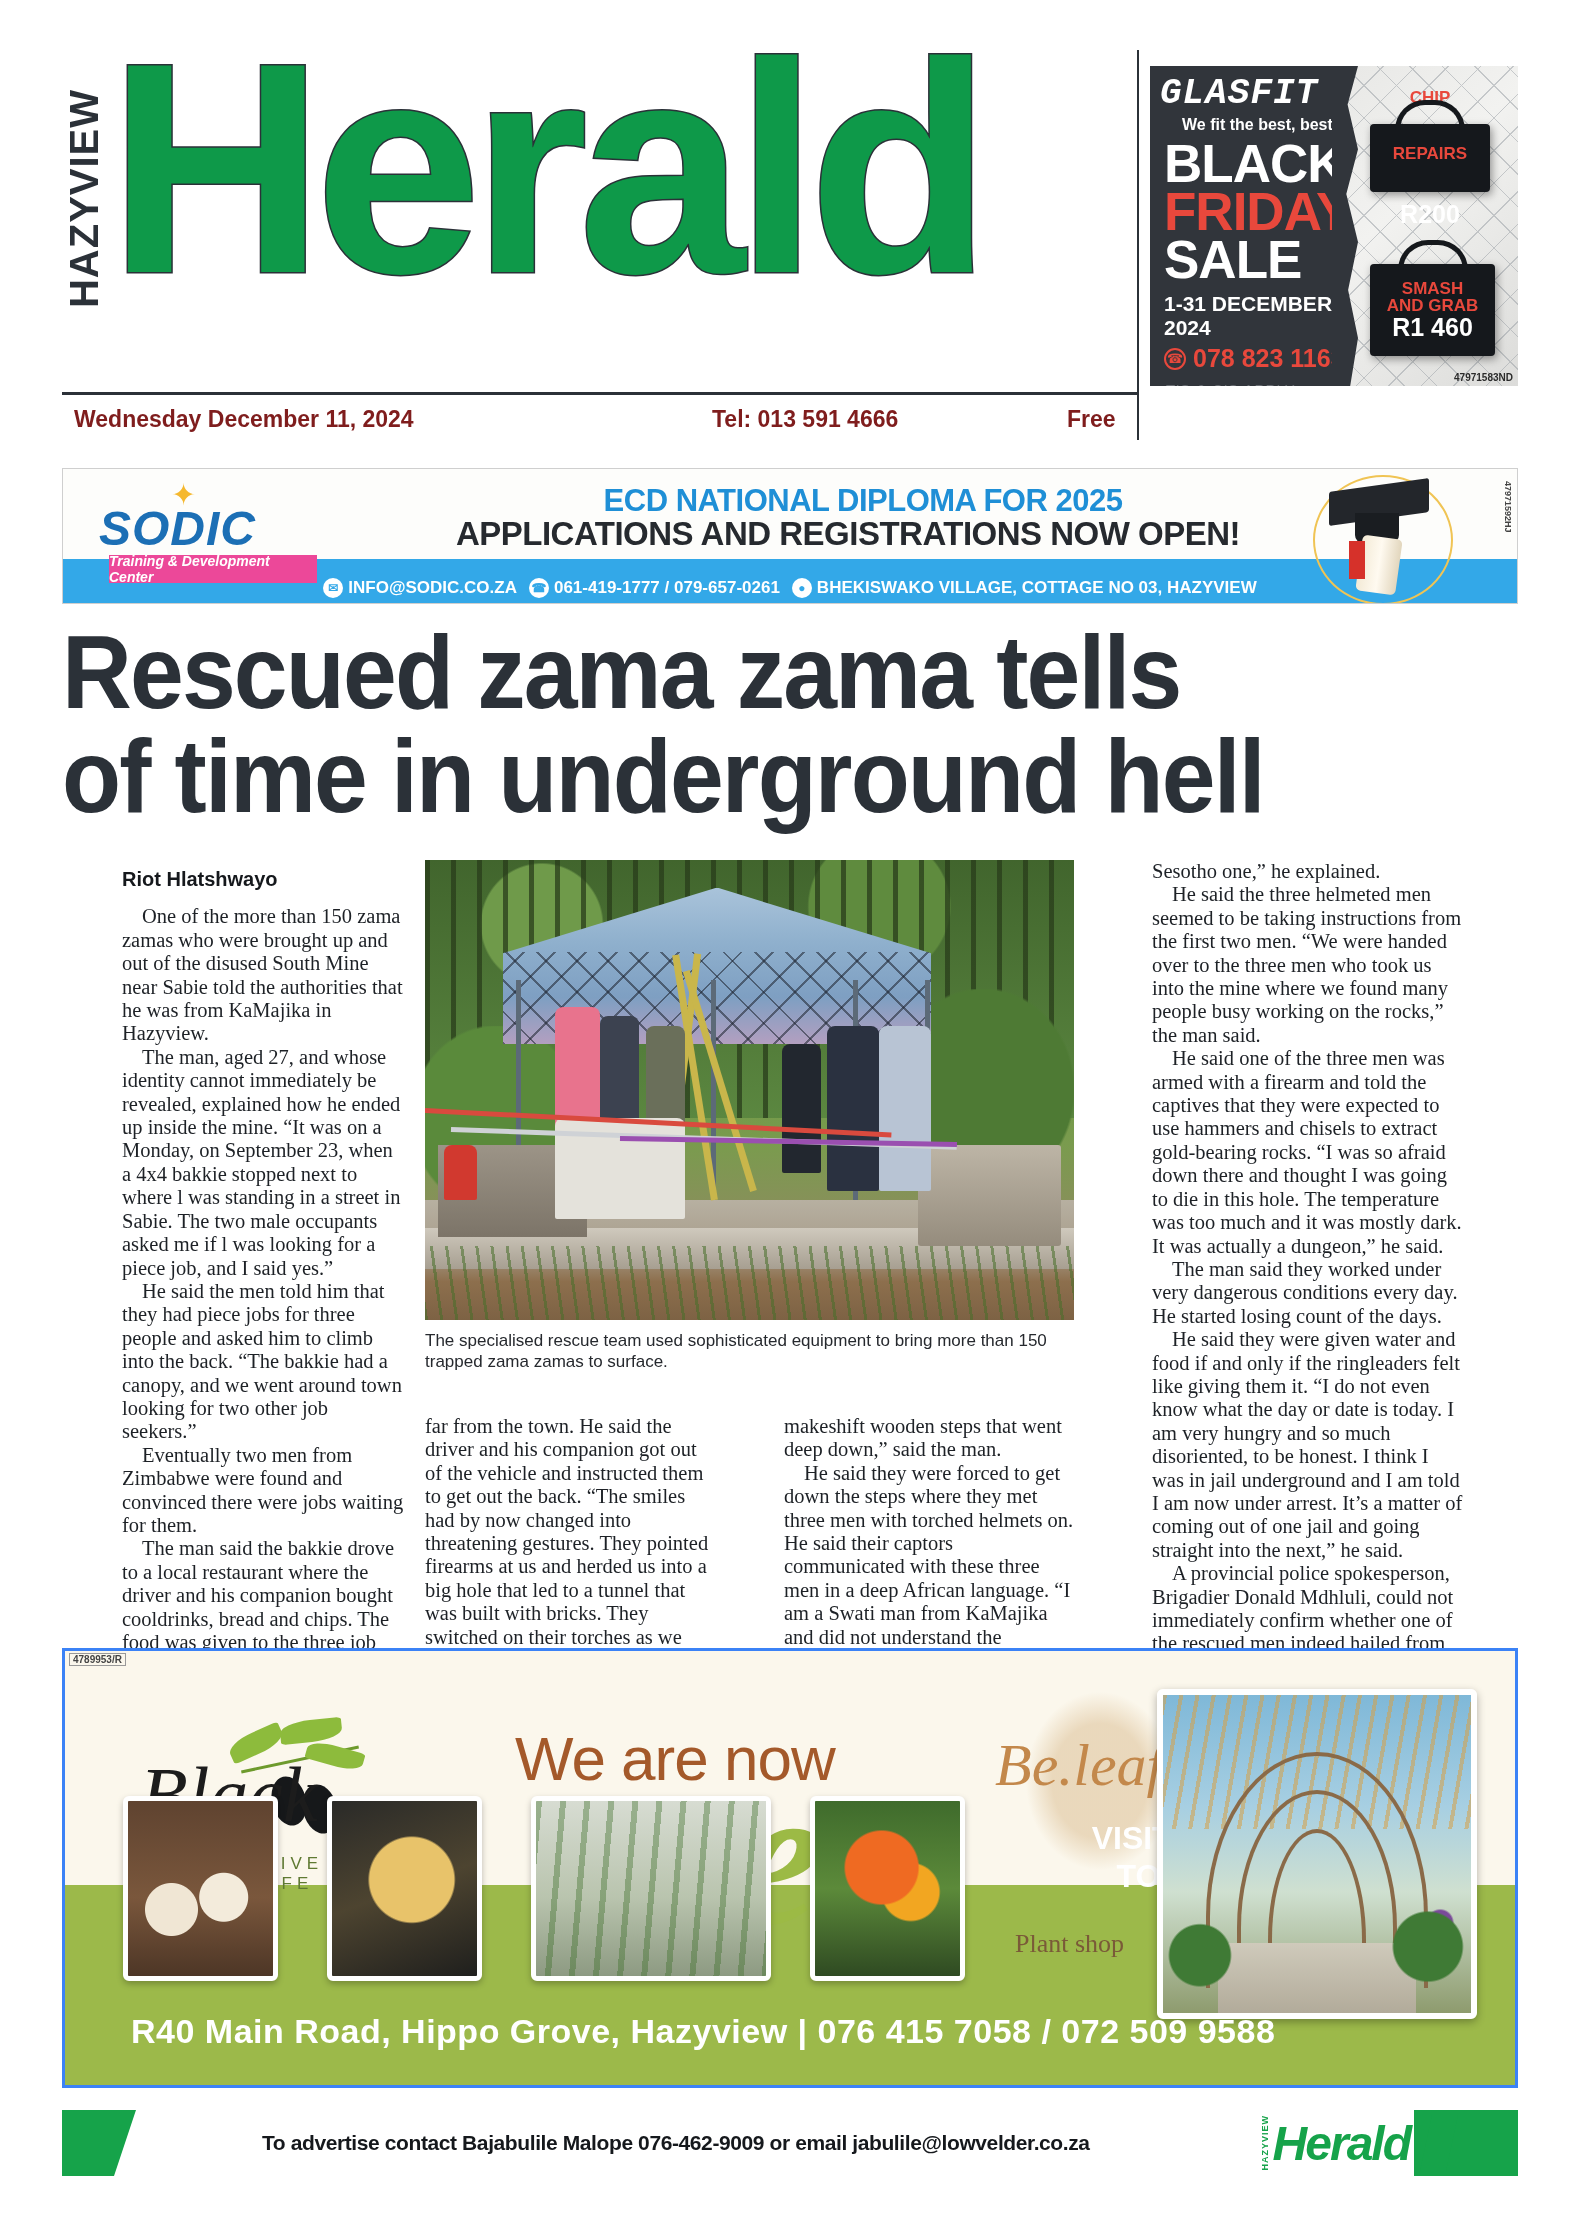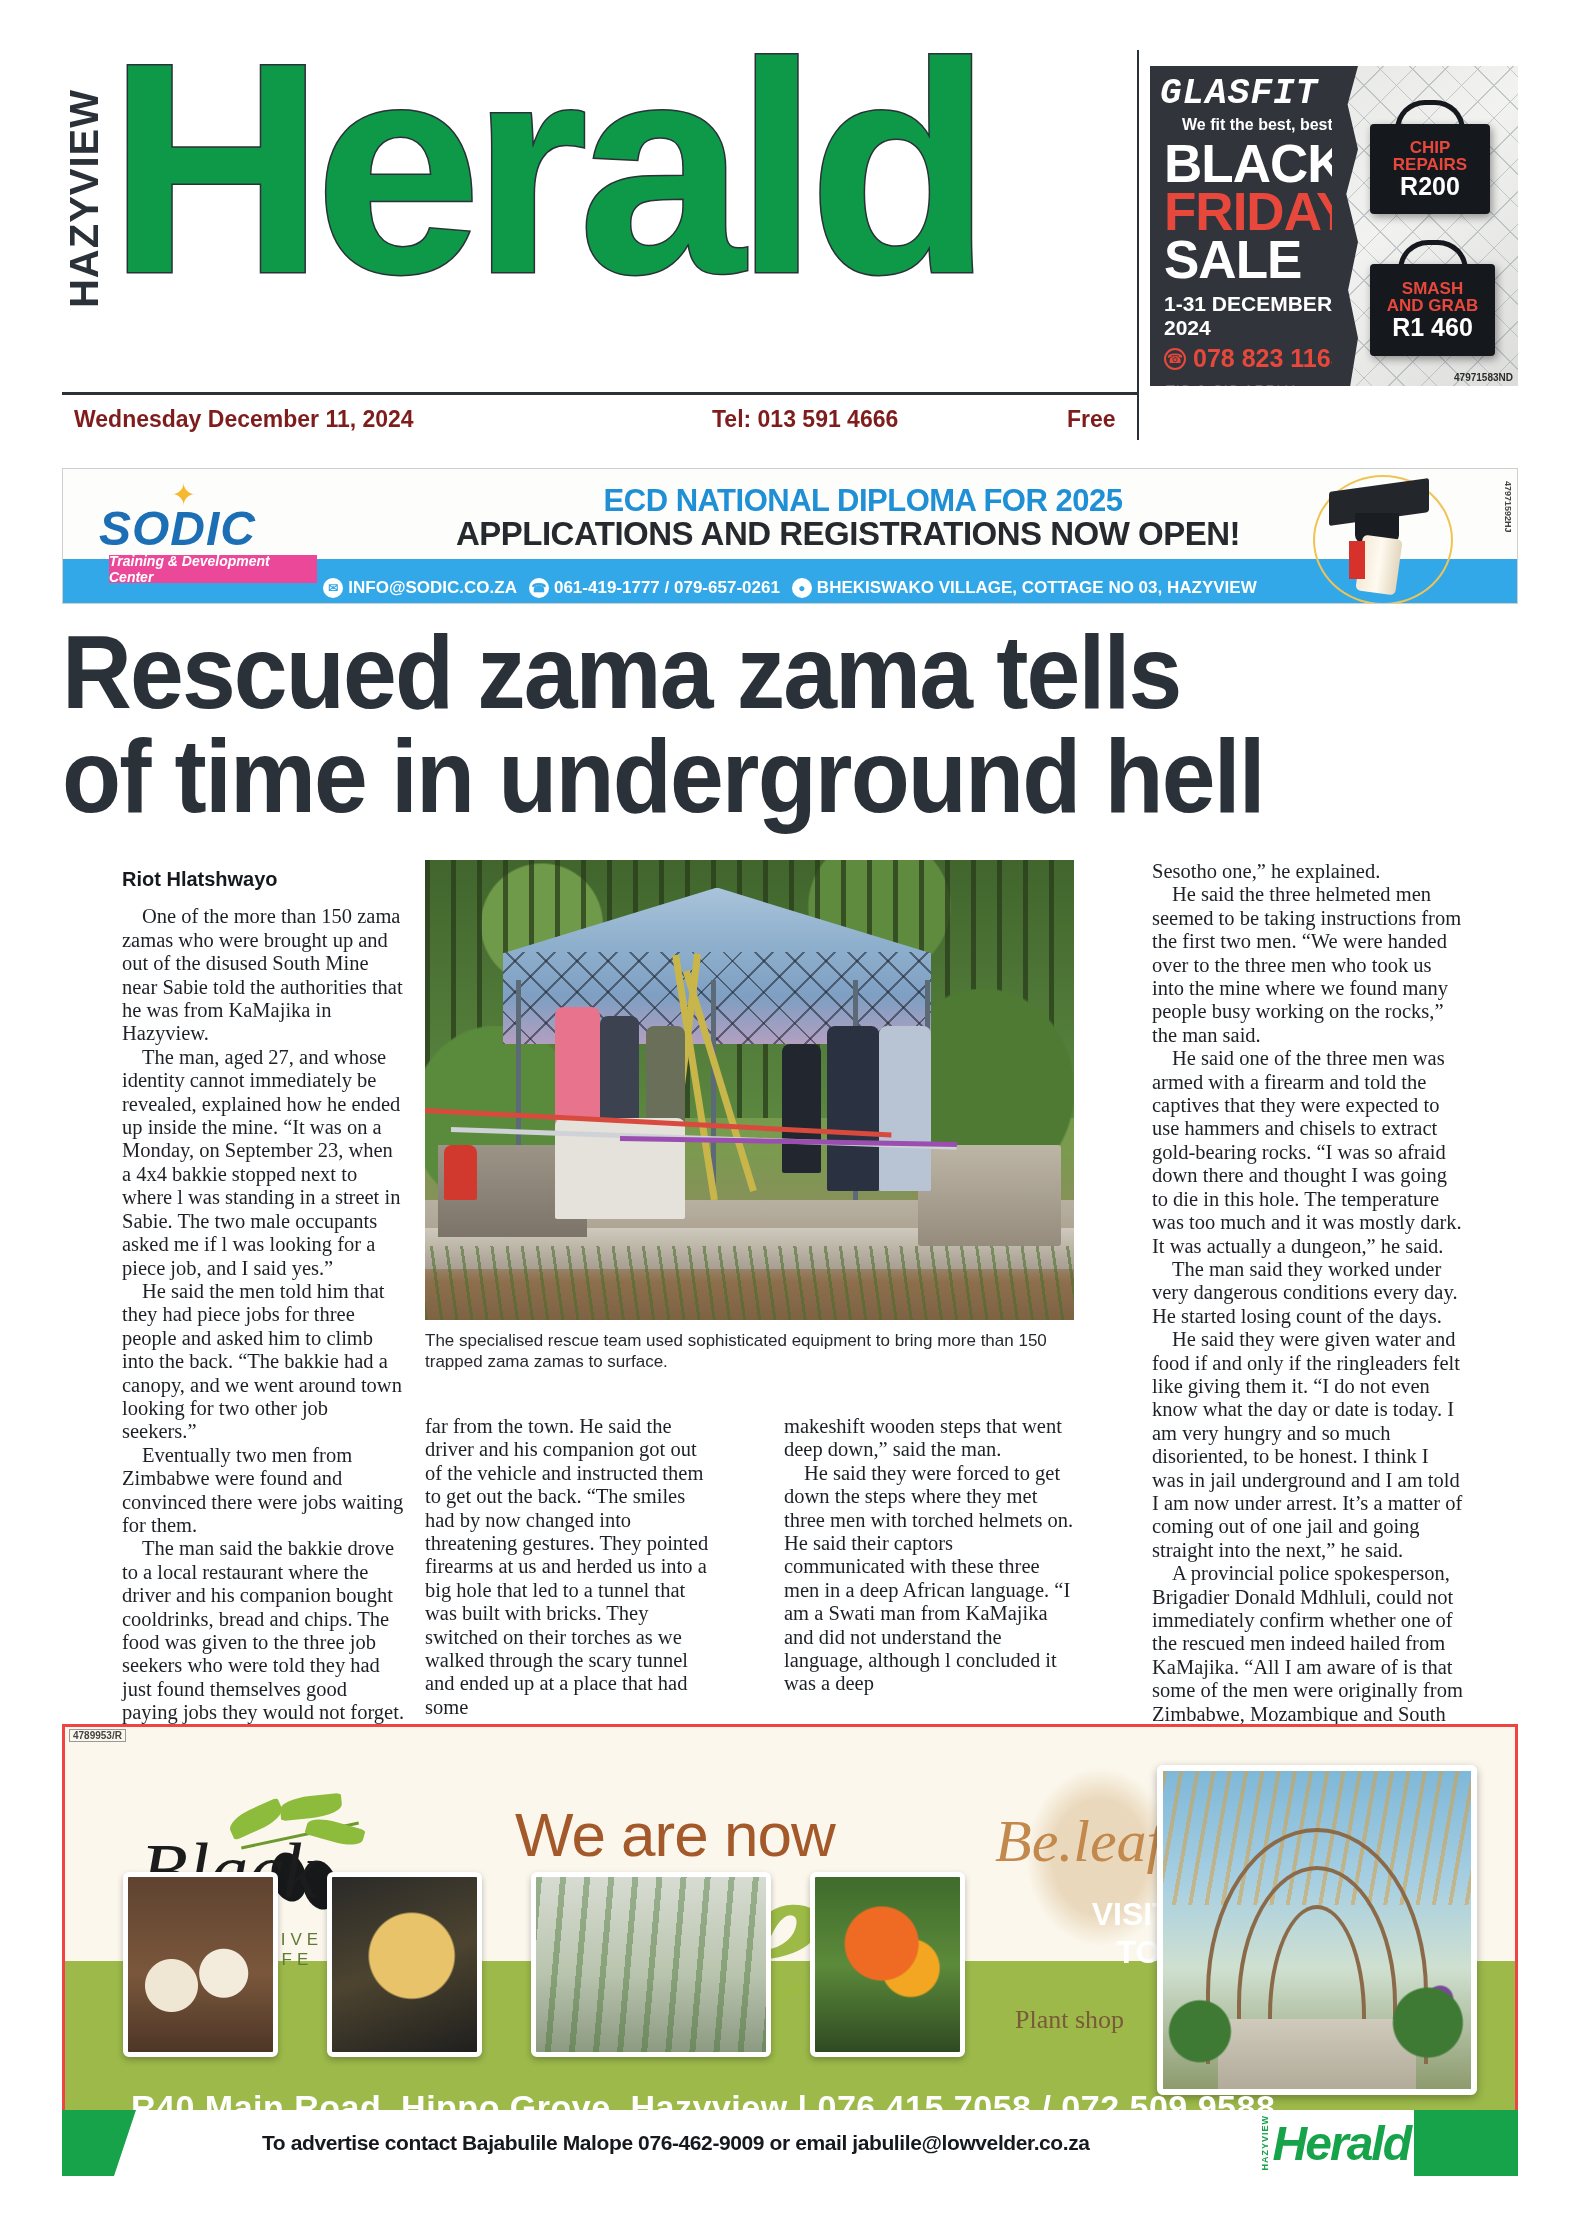--- a/index.html
+++ b/index.html
@@ -98,21 +98,21 @@
     clip-path: polygon(0 0,100% 0,60% 12%,100% 26%,55% 40%,100% 55%,62% 70%,100% 85%,70% 100%,0 100%); }
   .gf-bag {
     position: absolute; background: #15181c; border-radius: 4px;
     display: flex; flex-direction: column; align-items: center; justify-content: center;
     box-shadow: 2px 3px 8px rgba(0,0,0,.4);
   }
   .gf-bag::before {
     content: ""; position: absolute; top: -24px; width: 60px; height: 30px;
     border: 5px solid #15181c; border-bottom: none; border-radius: 30px 30px 0 0;
   }
-  .gf-bag1 { left: 30px; top: 58px; width: 120px; height: 90px; }
+  .gf-bag1 { left: 30px; top: 58px; width: 120px; height: 68px; gap: 39px; }
   .gf-bag2 { left: 30px; top: 198px; width: 125px; height: 92px; }
   .bag-l1, .bag-l2 { font-family: "Liberation Sans", sans-serif; font-weight: 700; color: #e8483c;
     font-size: 17px; line-height: 17px; text-align: center; }
   .bag-price { font-family: "Liberation Sans", sans-serif; font-weight: 700; color: #fff;
     font-size: 25px; line-height: 26px; }
   .gf-code { position: absolute; right: 5px; bottom: 3px; font-family: "Liberation Sans", sans-serif;
     font-size: 10px; font-weight: 700; color: #2b2b2b; }
 
   
   .sodic {
@@ -210,22 +210,22 @@
     background: repeating-linear-gradient(45deg, rgba(30,36,48,.55) 0 2px, transparent 2px 22px),
                 repeating-linear-gradient(-45deg, rgba(30,36,48,.55) 0 2px, transparent 2px 22px); }
   .ph-pole { position: absolute; width: 5px; background: #5c6a78; }
   .ph-tripod { position: absolute; width: 7px; background: #c9b64b; transform-origin: bottom center; }
   .ph-fig { position: absolute; border-radius: 8px 8px 2px 2px; }
   .ph-tape { position: absolute; height: 5px; transform-origin: left center; }
   .ph-grass { position: absolute; bottom: 0; left: 0; width: 100%; height: 16%;
     background: repeating-linear-gradient(82deg, rgba(70,110,40,.55) 0 3px, transparent 3px 15px); }
 
   
-  .bigad { position: absolute; left: 62px; top: 1724px; width: 1456px; height: 440px;
-    background: #fbf7ec; border: 3px solid #ef4444; overflow: hidden; }
+  .bigad { position: absolute; left: 62px; top: 1648px; width: 1456px; height: 440px;
+    background: #fbf7ec; border: 3px solid #3b82f6; overflow: hidden; }
   .ad-code { position: absolute; left: 4px; top: 2px; font-family: "Liberation Sans", sans-serif;
     font-size: 10px; font-weight: 700; color: #444; border: 1px solid #999; padding: 0 3px; }
   .ad-green-band { position: absolute; left: 0; bottom: 0; width: 100%; height: 200px; background: #9cb94a; }
   .bo-logo { position: absolute; left: 55px; top: 55px; width: 270px; height: 175px; }
   .bo-script { font-family: "Liberation Serif", serif; font-style: italic; font-size: 78px;
     color: #1c1c1c; position: absolute; left: 20px; top: 44px; }
   .bo-sub { position: absolute; left: 128px; top: 148px; font-family: "Liberation Sans", sans-serif;
     font-size: 17px; letter-spacing: 5px; color: #5f7a33; }
   .bo-olive1, .bo-olive2 { position: absolute; width: 34px; height: 50px; background: #16181a;
     border-radius: 50%; transform: rotate(-14deg); }

